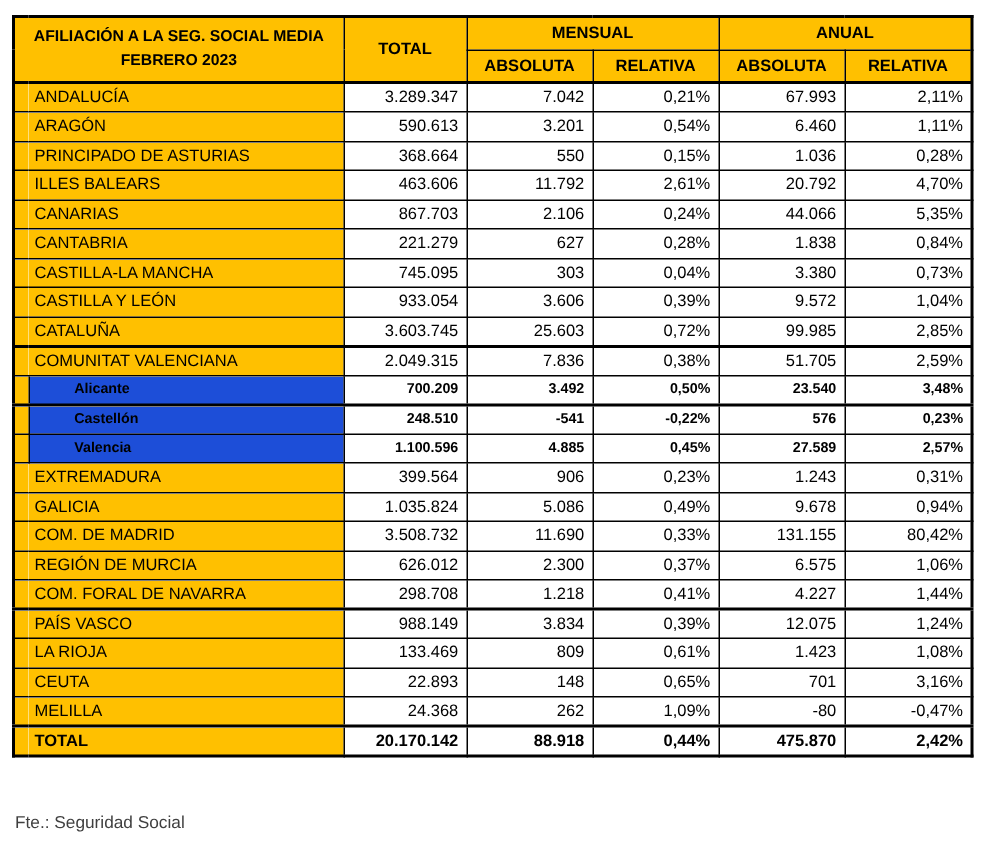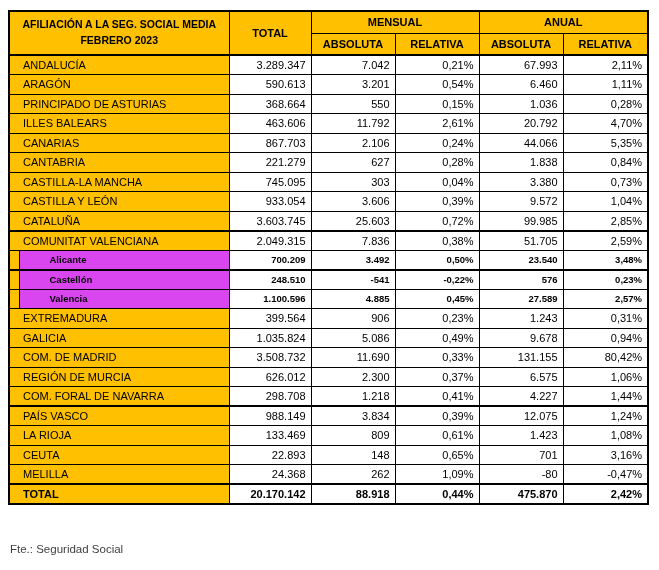--- a/index.html
+++ b/index.html
@@ -47,21 +47,21 @@
     padding: 2px 2px;
   }
   .aff tbody td { height: 19.5px; font-size: 11px; background: #fff; }
   .aff td.strip { padding: 0; background: var(--accent); }
   .aff td.name { text-align: left; padding-left: 4px; background: var(--accent); }
   .aff td.num  { text-align: right; padding-right: 5px; }
   tr.region td.strip, tr.region-bold td.strip, tr.total td.strip { border-right-style: hidden; }
   tr.region-bold td { font-weight: normal; }
   tr.total td { font-weight: bold; }
   tr.sub td { font-weight: bold; font-size: 9.5px; }
-  tr.sub td.name { background: #d946ef; padding-left: 30px; }
+  tr.sub td.name { background: #1d4ed8; padding-left: 30px; }
   tr.thick td { border-bottom-width: 2px; }
   .source-note {
     position: absolute;
     left: 10px; top: 543px;
     font-size: 11.5px;
     color: #3f3f3f;
   }
 </style>
 </head>
 <body>

